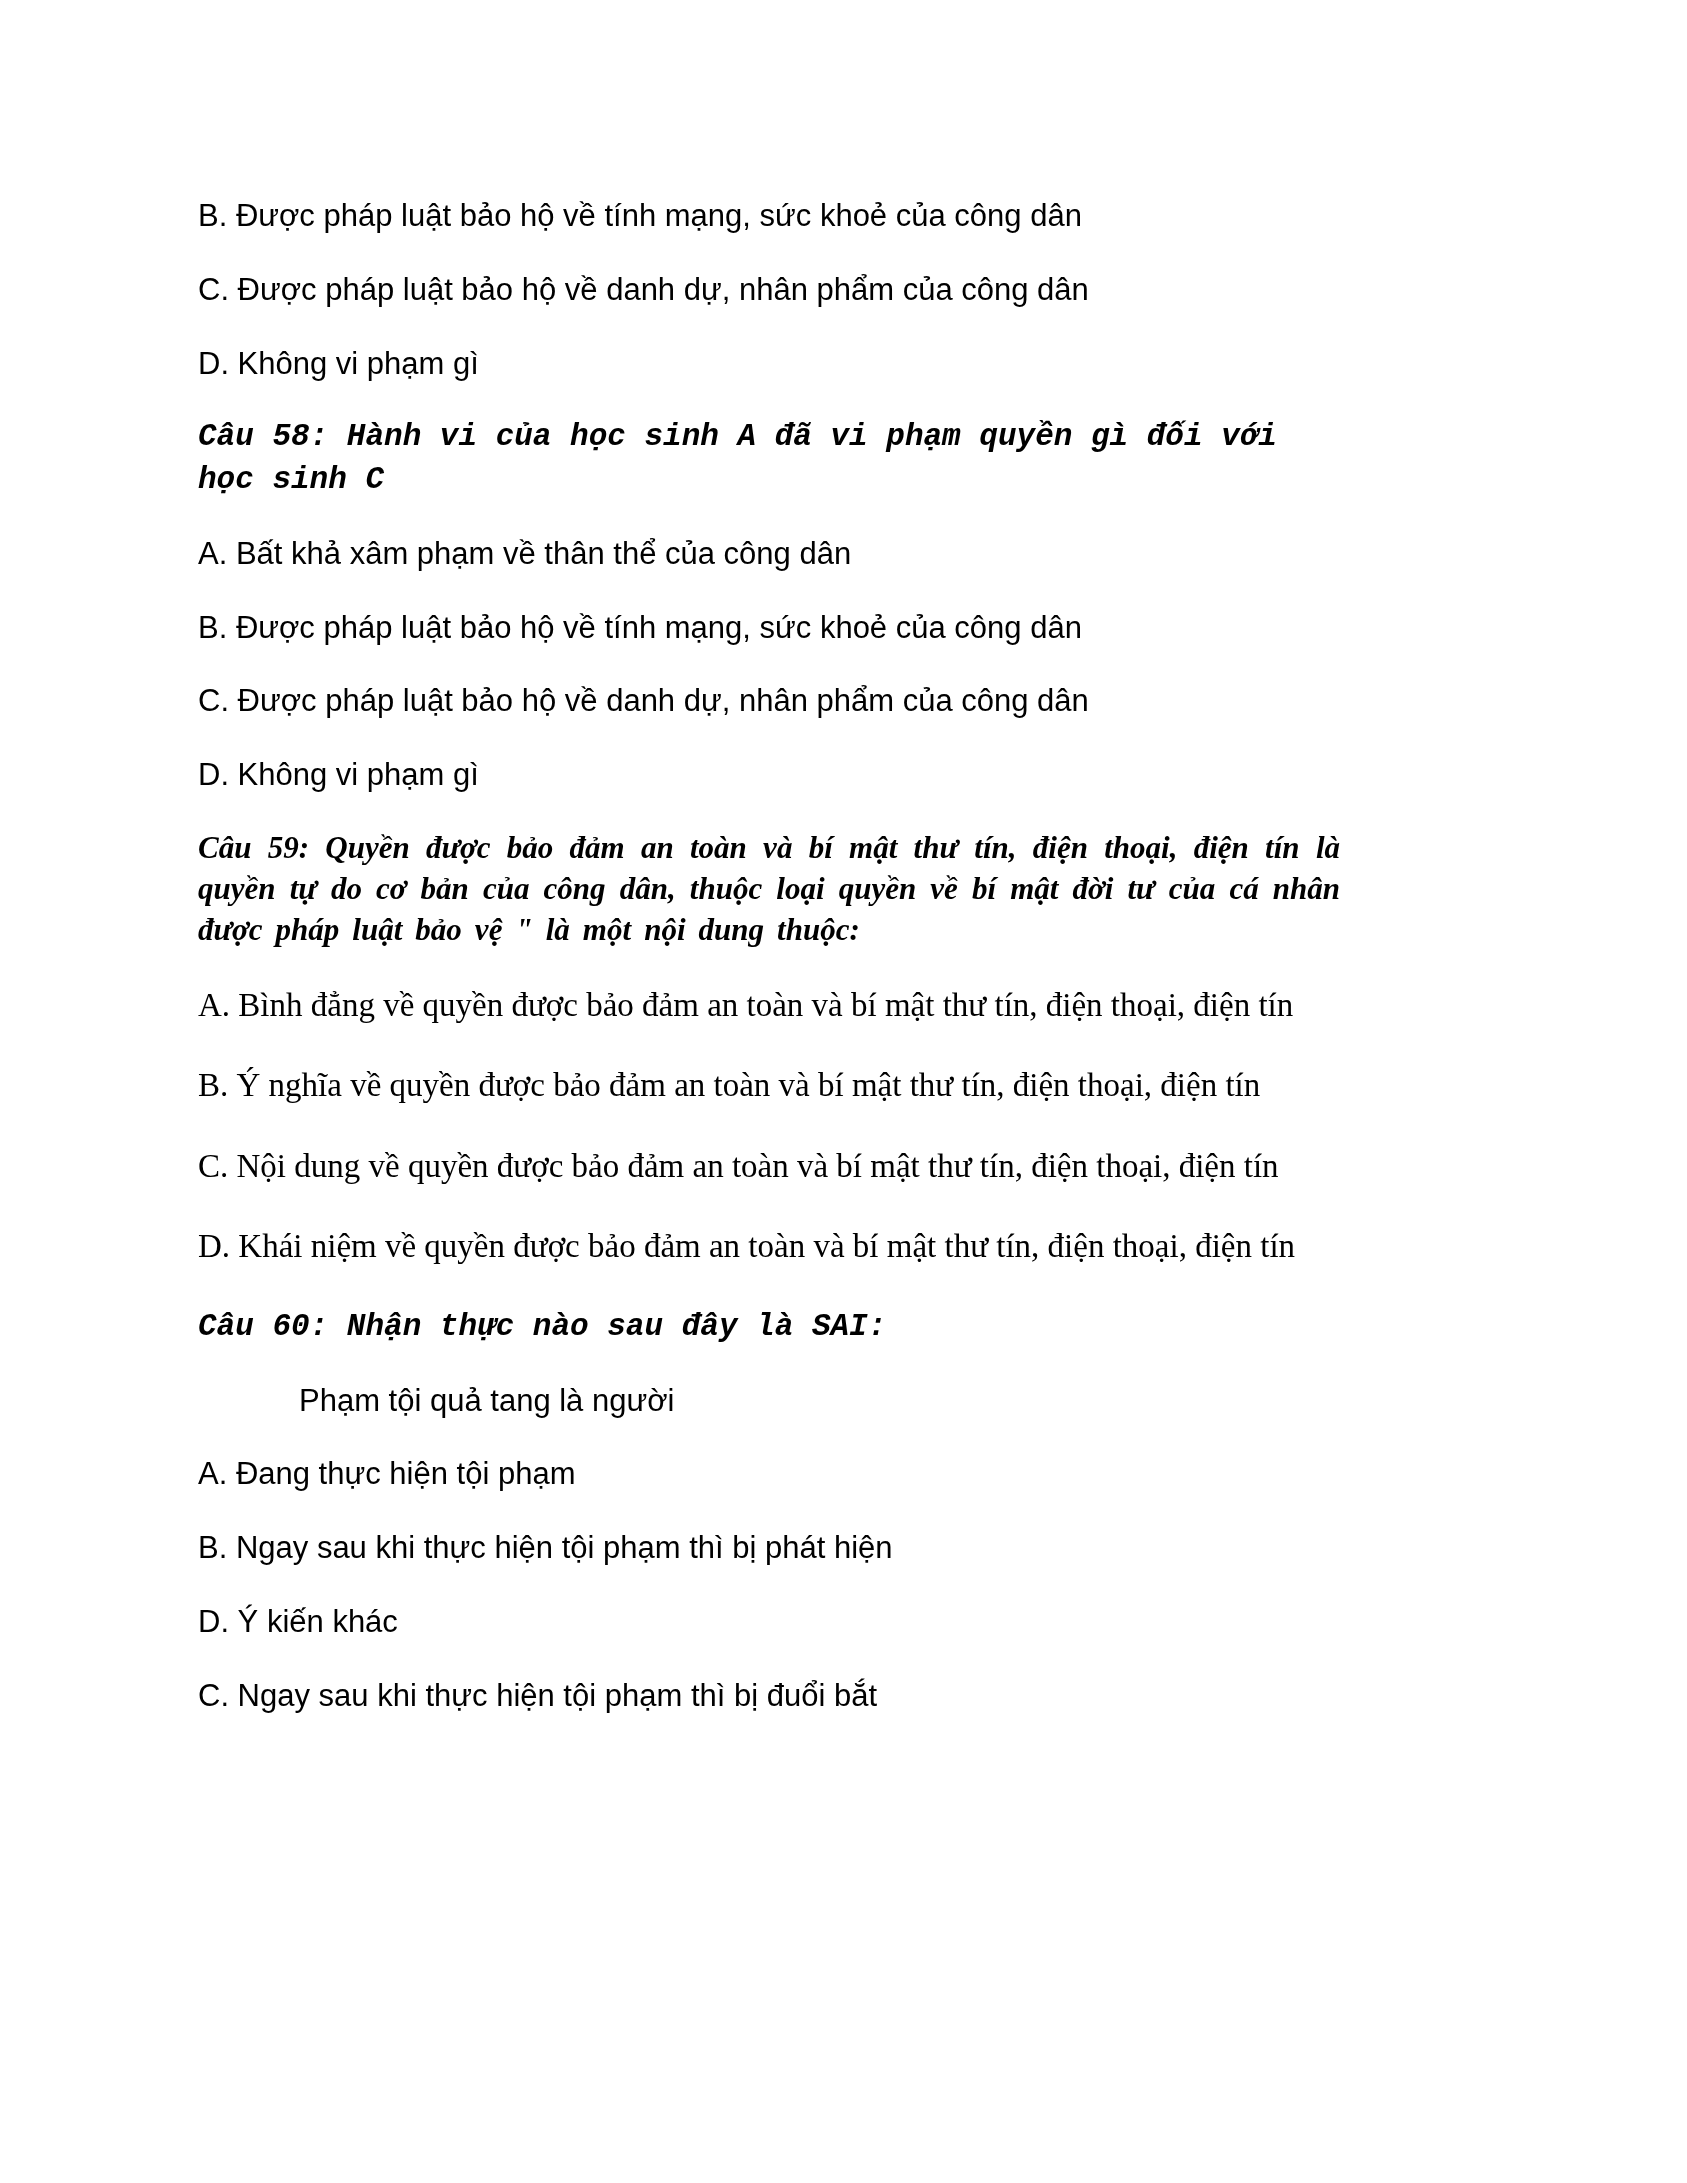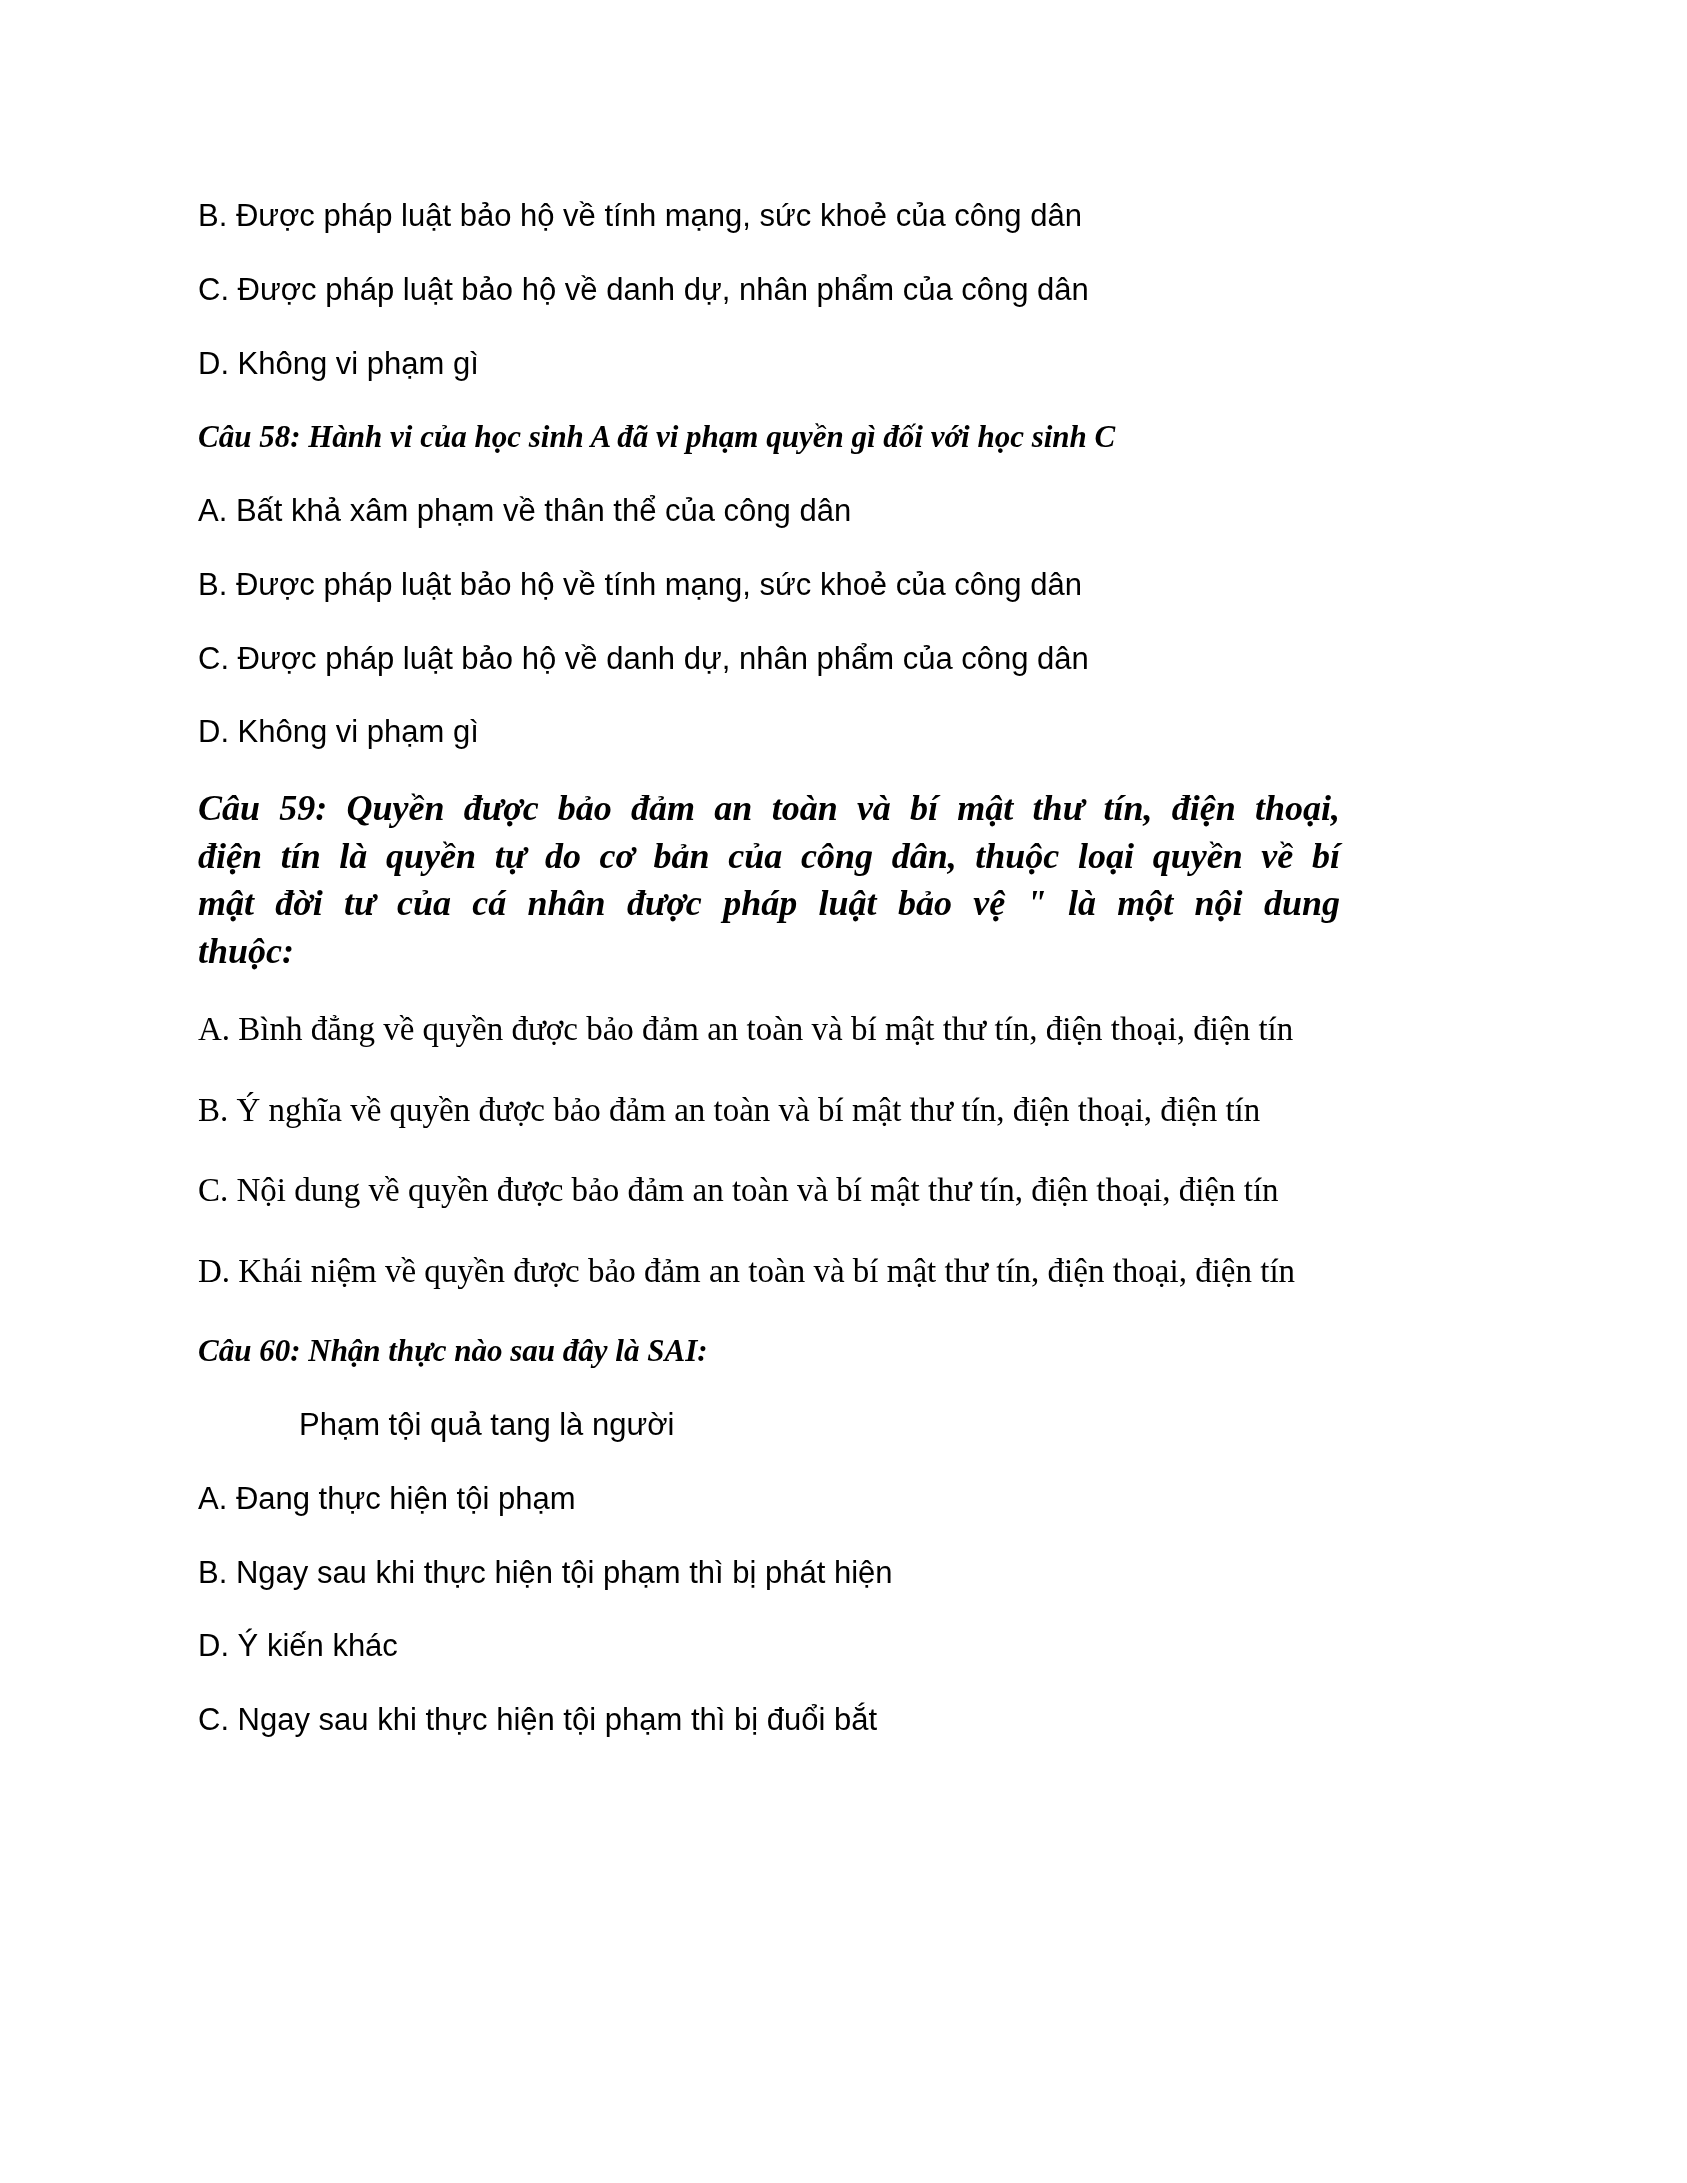--- a/index.html
+++ b/index.html
@@ -23,31 +23,31 @@
   
   .p-sans {
     font-family: "Liberation Sans", sans-serif;
     font-size: 31px;
     line-height: 1.38;
     margin: 0 0 31px 0;
     font-weight: normal;
   }
   
   .h-sans {
-    font-family: Liberation Serif, serif;
+    font-family: Liberation Mono, monospace;
     font-size: 31px;
     line-height: 1.38;
     margin: 0 0 31px 0;
     font-weight: bold;
     font-style: italic;
   }
   
   .h-serif {
     font-family: "Liberation Serif", serif;
-    font-size: 36px;
+    font-size: 31px;
     line-height: 1.32;
     margin: 0 0 33px 0;
     font-weight: bold;
     font-style: italic;
     text-align: justify;
     word-spacing: 5.3px;
   }
   
   .p-serif {
     font-family: Liberation Serif, serif;

